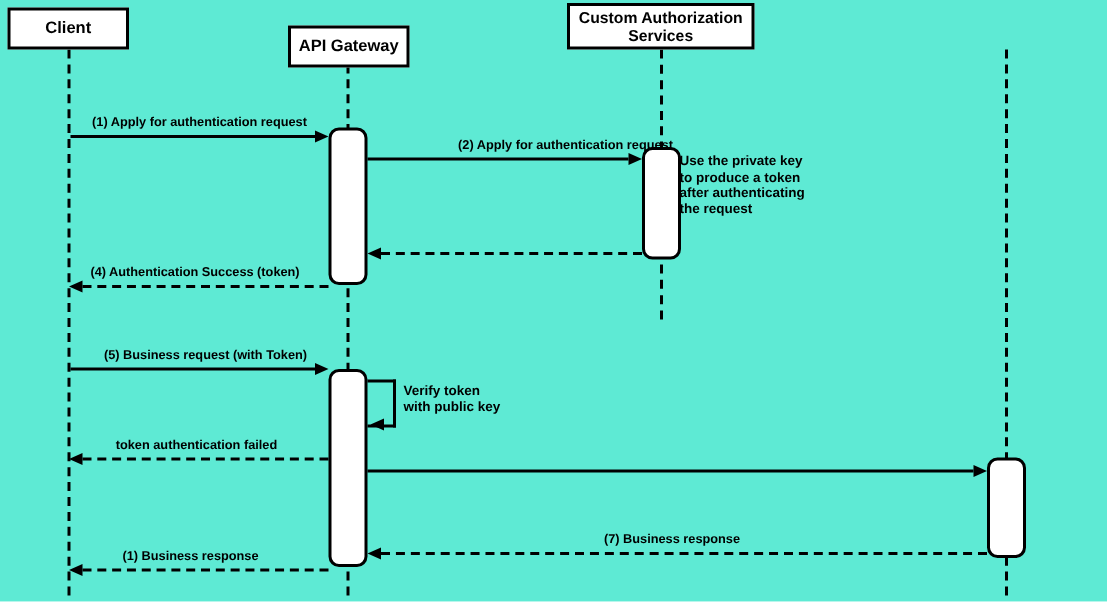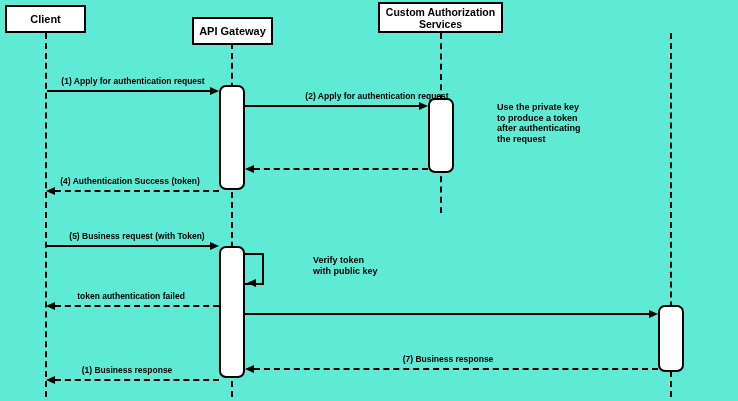--- a/index.html
+++ b/index.html
@@ -70,21 +70,20 @@
     border-top: 2px solid #000000;
     border-right: 2px solid #000000;
     border-bottom: 2px solid #000000;
   }
   .sidetext {
     position: absolute;
     font-size: 9px;
     font-weight: bold;
     line-height: 10.5px;
     white-space: pre-line;
-    padding-left: 44px;
   }
 </style>
 </head>
 <body>
 
 <div class="canvas">
 
   <div class="lifeline" style="left:45px; top:33px; height:364px;"></div>
   <div class="lifeline" style="left:231px; top:33px; height:364px;"></div>
   <div class="lifeline" style="left:440px; top:33px; height:180px;"></div>

